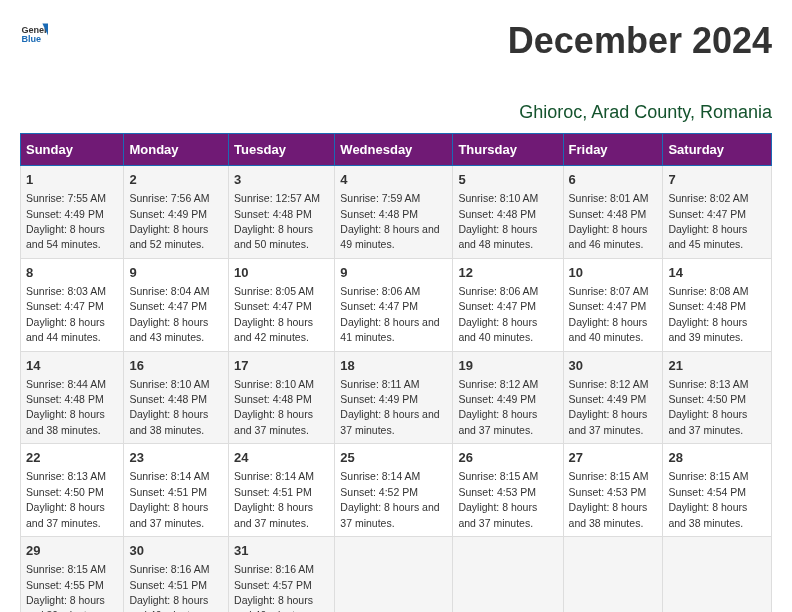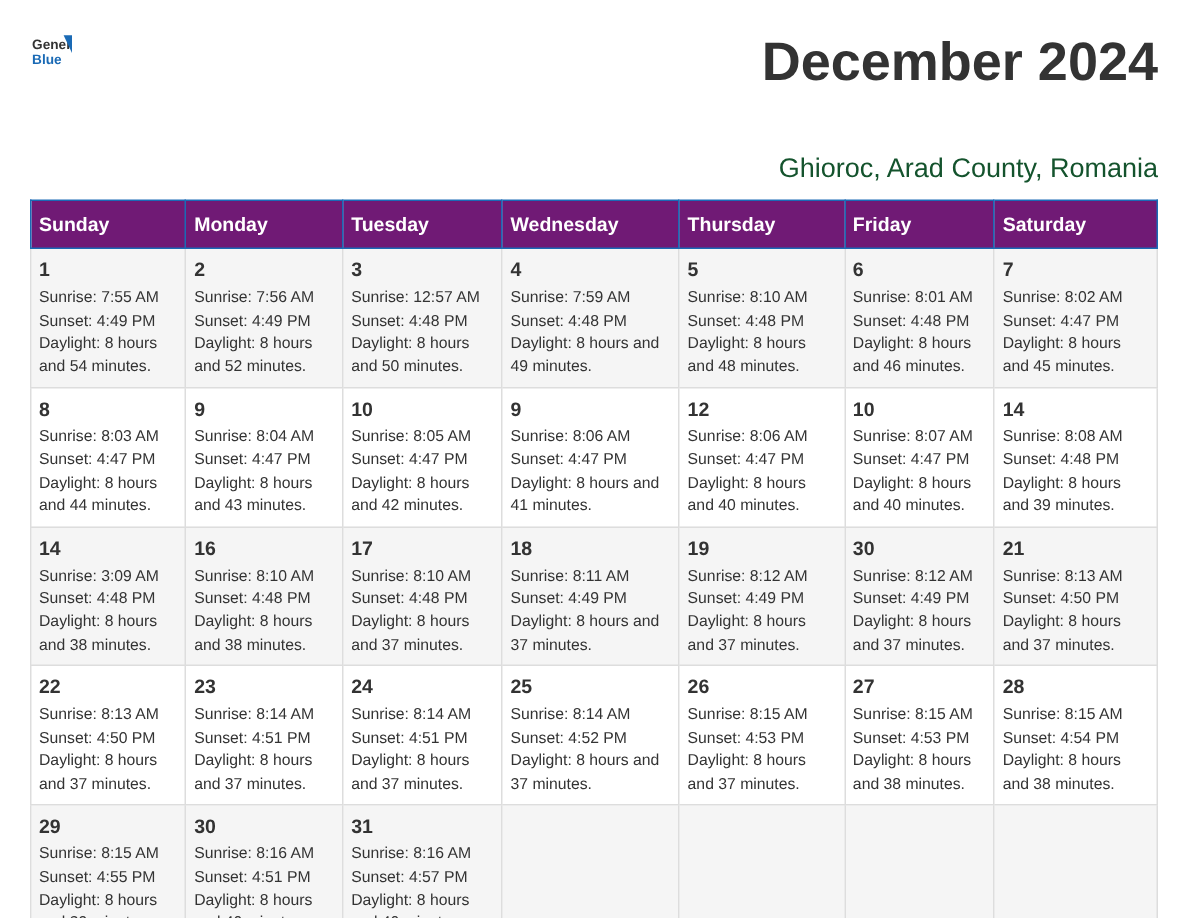--- a/index.html
+++ b/index.html
@@ -123,21 +123,21 @@
       <tr>
         <td><span class="day-num">8</span><span class="cell-text">Sunrise: 8:03 AM</span><br><span class="cell-text">Sunset: 4:47 PM</span><br><span class="cell-text">Daylight: 8 hours and 44 minutes.</span></td>
         <td><span class="day-num">9</span><span class="cell-text">Sunrise: 8:04 AM</span><br><span class="cell-text">Sunset: 4:47 PM</span><br><span class="cell-text">Daylight: 8 hours and 43 minutes.</span></td>
         <td><span class="day-num">10</span><span class="cell-text">Sunrise: 8:05 AM</span><br><span class="cell-text">Sunset: 4:47 PM</span><br><span class="cell-text">Daylight: 8 hours and 42 minutes.</span></td>
         <td><span class="day-num">9</span><span class="cell-text">Sunrise: 8:06 AM</span><br><span class="cell-text">Sunset: 4:47 PM</span><br><span class="cell-text">Daylight: 8 hours and 41 minutes.</span></td>
         <td><span class="day-num">12</span><span class="cell-text">Sunrise: 8:06 AM</span><br><span class="cell-text">Sunset: 4:47 PM</span><br><span class="cell-text">Daylight: 8 hours and 40 minutes.</span></td>
         <td><span class="day-num">10</span><span class="cell-text">Sunrise: 8:07 AM</span><br><span class="cell-text">Sunset: 4:47 PM</span><br><span class="cell-text">Daylight: 8 hours and 40 minutes.</span></td>
         <td><span class="day-num">14</span><span class="cell-text">Sunrise: 8:08 AM</span><br><span class="cell-text">Sunset: 4:48 PM</span><br><span class="cell-text">Daylight: 8 hours and 39 minutes.</span></td>
       </tr>
       <tr>
-        <td><span class="day-num">14</span><span class="cell-text">Sunrise: 3:09 AM</span><br><span class="cell-text">Sunset: 4:48 PM</span><br><span class="cell-text">Daylight: 8 hours and 38 minutes.</span></td>
+        <td><span class="day-num">14</span><span class="cell-text">Sunrise: 8:44 AM</span><br><span class="cell-text">Sunset: 4:48 PM</span><br><span class="cell-text">Daylight: 8 hours and 38 minutes.</span></td>
         <td><span class="day-num">16</span><span class="cell-text">Sunrise: 8:10 AM</span><br><span class="cell-text">Sunset: 4:48 PM</span><br><span class="cell-text">Daylight: 8 hours and 38 minutes.</span></td>
         <td><span class="day-num">17</span><span class="cell-text">Sunrise: 8:10 AM</span><br><span class="cell-text">Sunset: 4:48 PM</span><br><span class="cell-text">Daylight: 8 hours and 37 minutes.</span></td>
         <td><span class="day-num">18</span><span class="cell-text">Sunrise: 8:11 AM</span><br><span class="cell-text">Sunset: 4:49 PM</span><br><span class="cell-text">Daylight: 8 hours and 37 minutes.</span></td>
         <td><span class="day-num">19</span><span class="cell-text">Sunrise: 8:12 AM</span><br><span class="cell-text">Sunset: 4:49 PM</span><br><span class="cell-text">Daylight: 8 hours and 37 minutes.</span></td>
         <td><span class="day-num">30</span><span class="cell-text">Sunrise: 8:12 AM</span><br><span class="cell-text">Sunset: 4:49 PM</span><br><span class="cell-text">Daylight: 8 hours and 37 minutes.</span></td>
         <td><span class="day-num">21</span><span class="cell-text">Sunrise: 8:13 AM</span><br><span class="cell-text">Sunset: 4:50 PM</span><br><span class="cell-text">Daylight: 8 hours and 37 minutes.</span></td>
       </tr>
       <tr>
         <td><span class="day-num">22</span><span class="cell-text">Sunrise: 8:13 AM</span><br><span class="cell-text">Sunset: 4:50 PM</span><br><span class="cell-text">Daylight: 8 hours and 37 minutes.</span></td>
         <td><span class="day-num">23</span><span class="cell-text">Sunrise: 8:14 AM</span><br><span class="cell-text">Sunset: 4:51 PM</span><br><span class="cell-text">Daylight: 8 hours and 37 minutes.</span></td>

